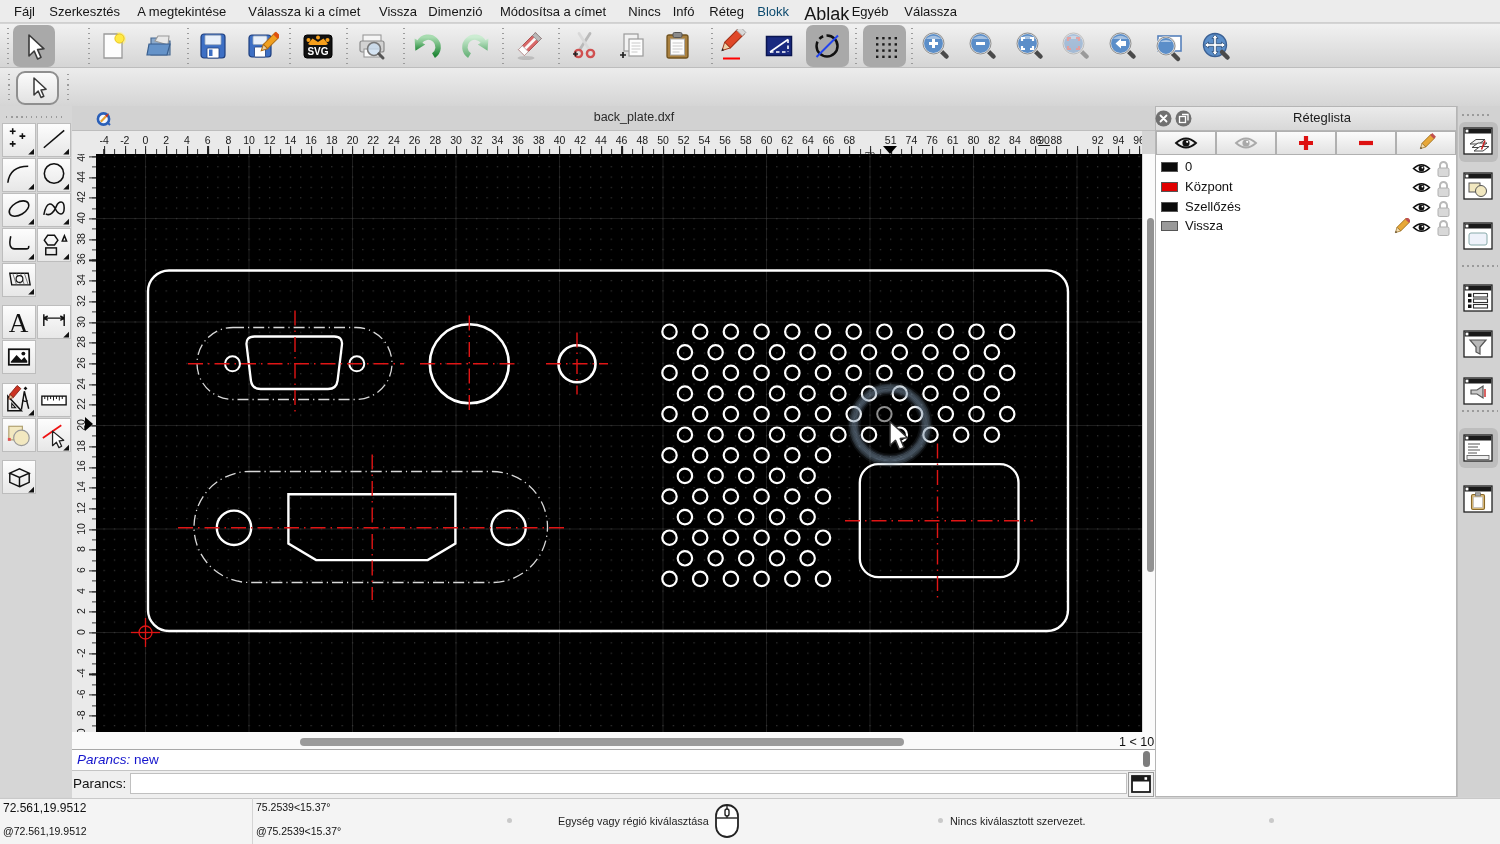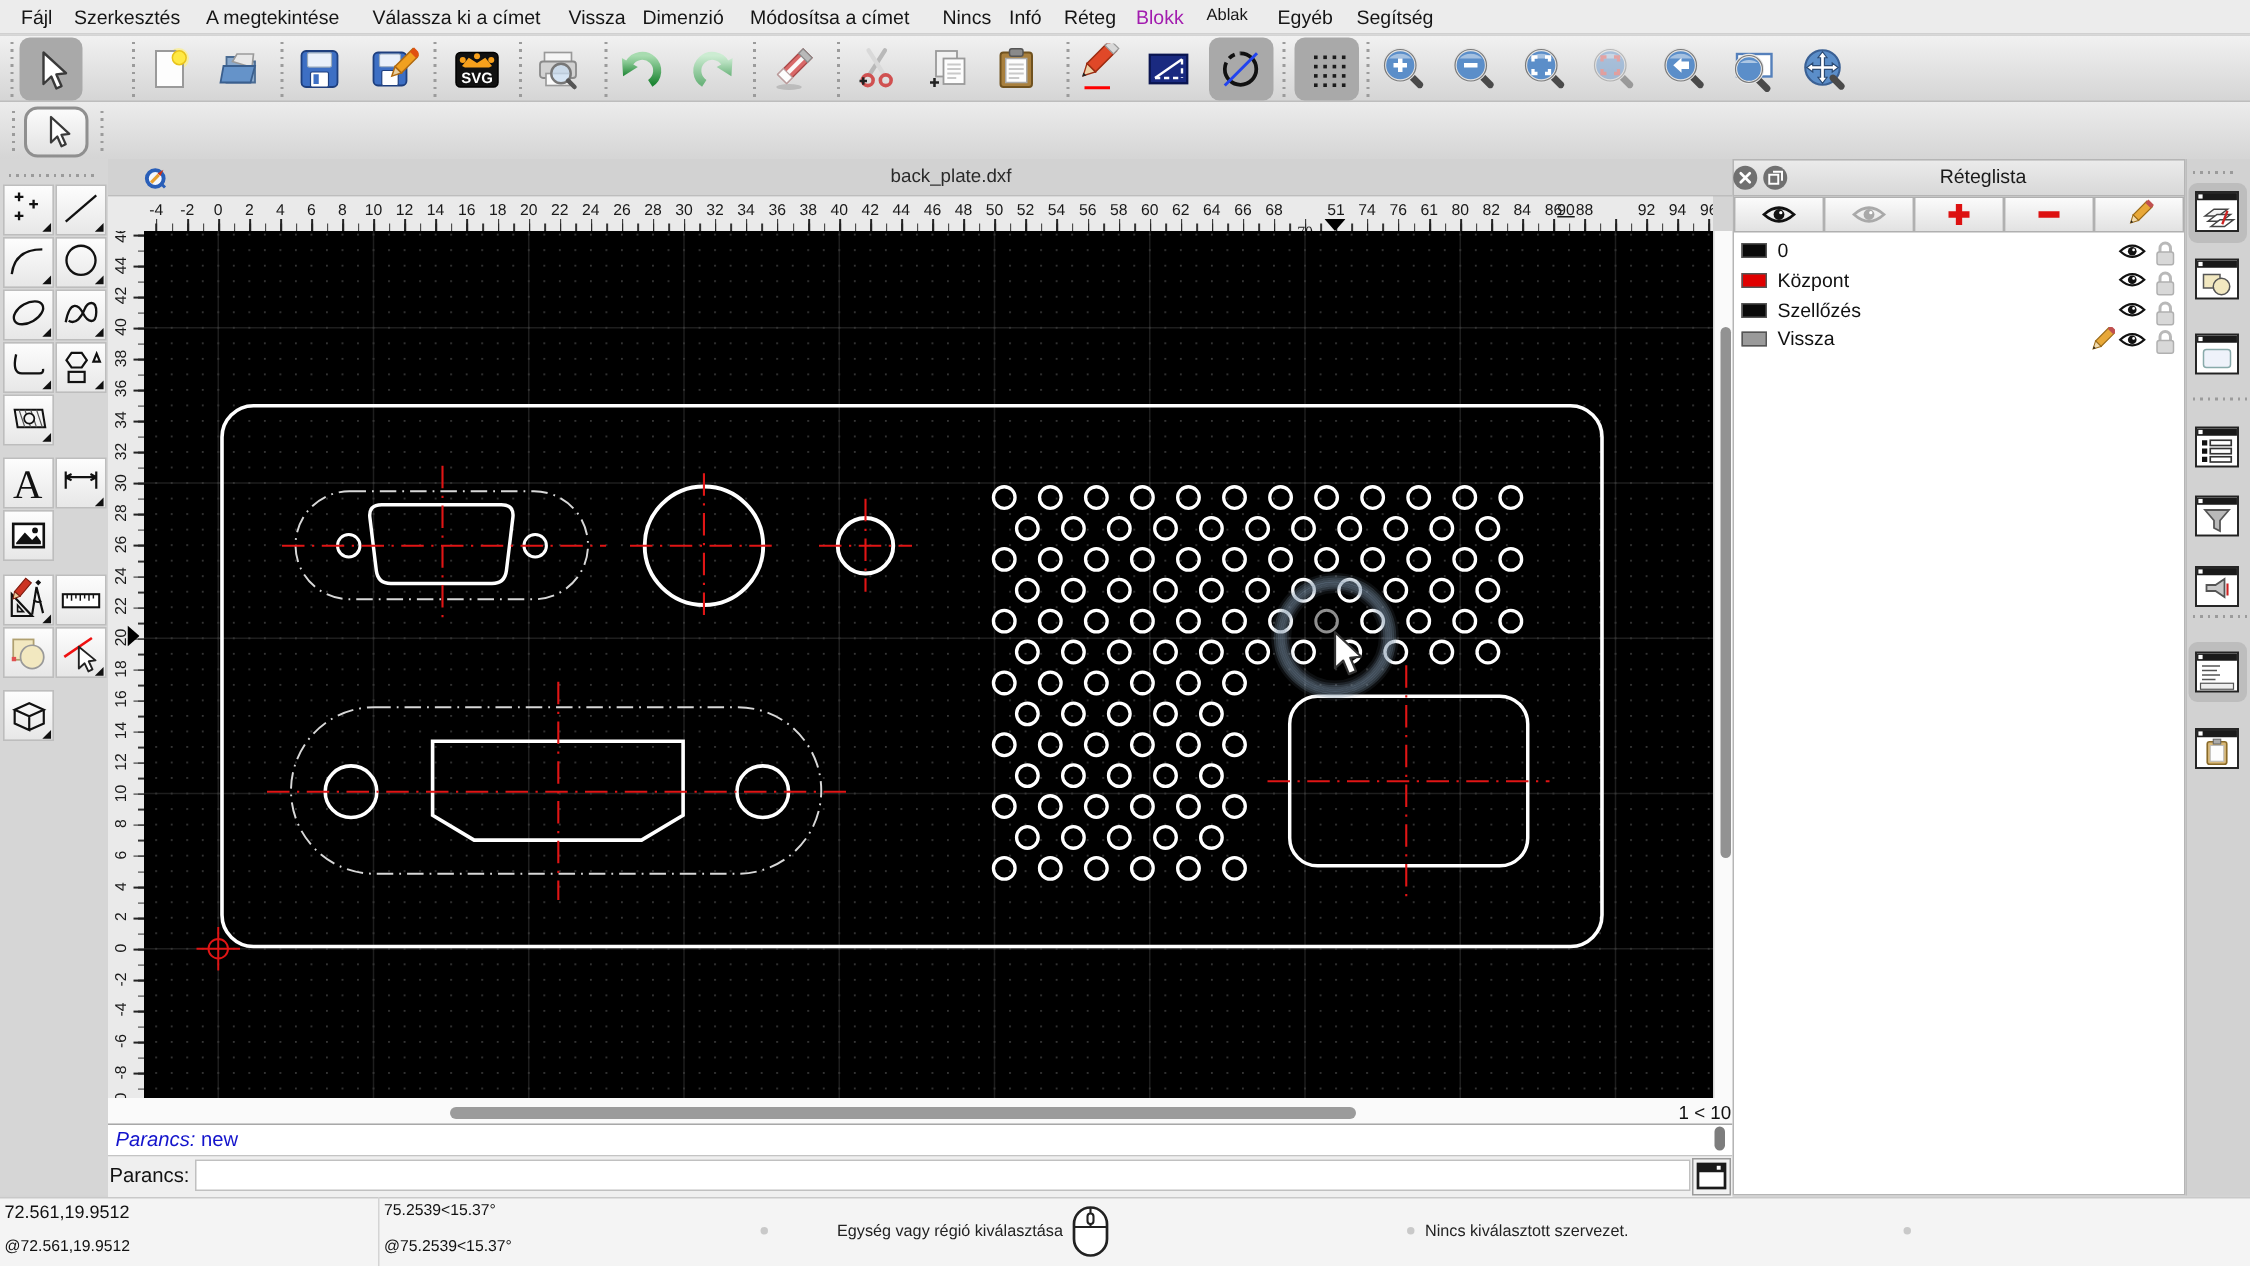--- a/index.html
+++ b/index.html
@@ -4,24 +4,24 @@
 <div style="position:absolute;left:14px;top:4px;font-size:13px;color:#151515;">Fájl</div>
 <div style="position:absolute;left:49.3px;top:4px;font-size:13px;color:#151515;">Szerkesztés</div>
 <div style="position:absolute;left:137.3px;top:4px;font-size:13px;color:#151515;">A megtekintése</div>
 <div style="position:absolute;left:248.3px;top:4px;font-size:13px;color:#151515;">Válassza ki a címet</div>
 <div style="position:absolute;left:379px;top:4px;font-size:13px;color:#151515;">Vissza</div>
 <div style="position:absolute;left:428.3px;top:4px;font-size:13px;color:#151515;">Dimenzió</div>
 <div style="position:absolute;left:500px;top:4px;font-size:13px;color:#151515;">Módosítsa a címet</div>
 <div style="position:absolute;left:628.3px;top:4px;font-size:13px;color:#151515;">Nincs</div>
 <div style="position:absolute;left:672.7px;top:4px;font-size:13px;color:#151515;">Infó</div>
 <div style="position:absolute;left:709.3px;top:4px;font-size:13px;color:#151515;">Réteg</div>
-<div style="position:absolute;left:757.3px;top:4px;font-size:13px;color:#a21caf;">Blokk</div>
-<div style="position:absolute;left:804.3px;top:4px;font-size:11px;color:#151515;">Ablak</div>
+<div style="position:absolute;left:757.3px;top:4px;font-size:13px;color:#0c4a6e;">Blokk</div>
+<div style="position:absolute;left:804.3px;top:4px;font-size:18px;color:#151515;">Ablak</div>
 <div style="position:absolute;left:851.7px;top:4px;font-size:13px;color:#151515;">Egyéb</div>
-<div style="position:absolute;left:904.3px;top:4px;font-size:13px;color:#151515;">Segítség</div>
+<div style="position:absolute;left:904.3px;top:4px;font-size:13px;color:#151515;">Válassza</div>
 <div style="position:absolute;left:0px;top:24px;width:1500px;height:44px;background:linear-gradient(180deg,#f1f1f1,#d5d5d5);border-bottom:1px solid #bdbdbd;"></div>
 <div style="position:absolute;left:12.5px;top:25px;width:42.5px;height:42px;background:#a9a9a9;border-radius:7px;"></div>
 <div style="position:absolute;left:806px;top:25px;width:43px;height:42px;background:#a9a9a9;border-radius:7px;"></div>
 <div style="position:absolute;left:863px;top:25px;width:43px;height:42px;background:#a9a9a9;border-radius:7px;"></div>
 <div style="position:absolute;left:7px;top:28px;height:38px;"></div>
 <div style="position:absolute;left:88px;top:28px;height:38px;"></div>
 <div style="position:absolute;left:187px;top:28px;height:38px;"></div>
 <div style="position:absolute;left:289px;top:28px;height:38px;"></div>
 <div style="position:absolute;left:346px;top:28px;height:38px;"></div>
 <div style="position:absolute;left:403px;top:28px;height:38px;"></div>

